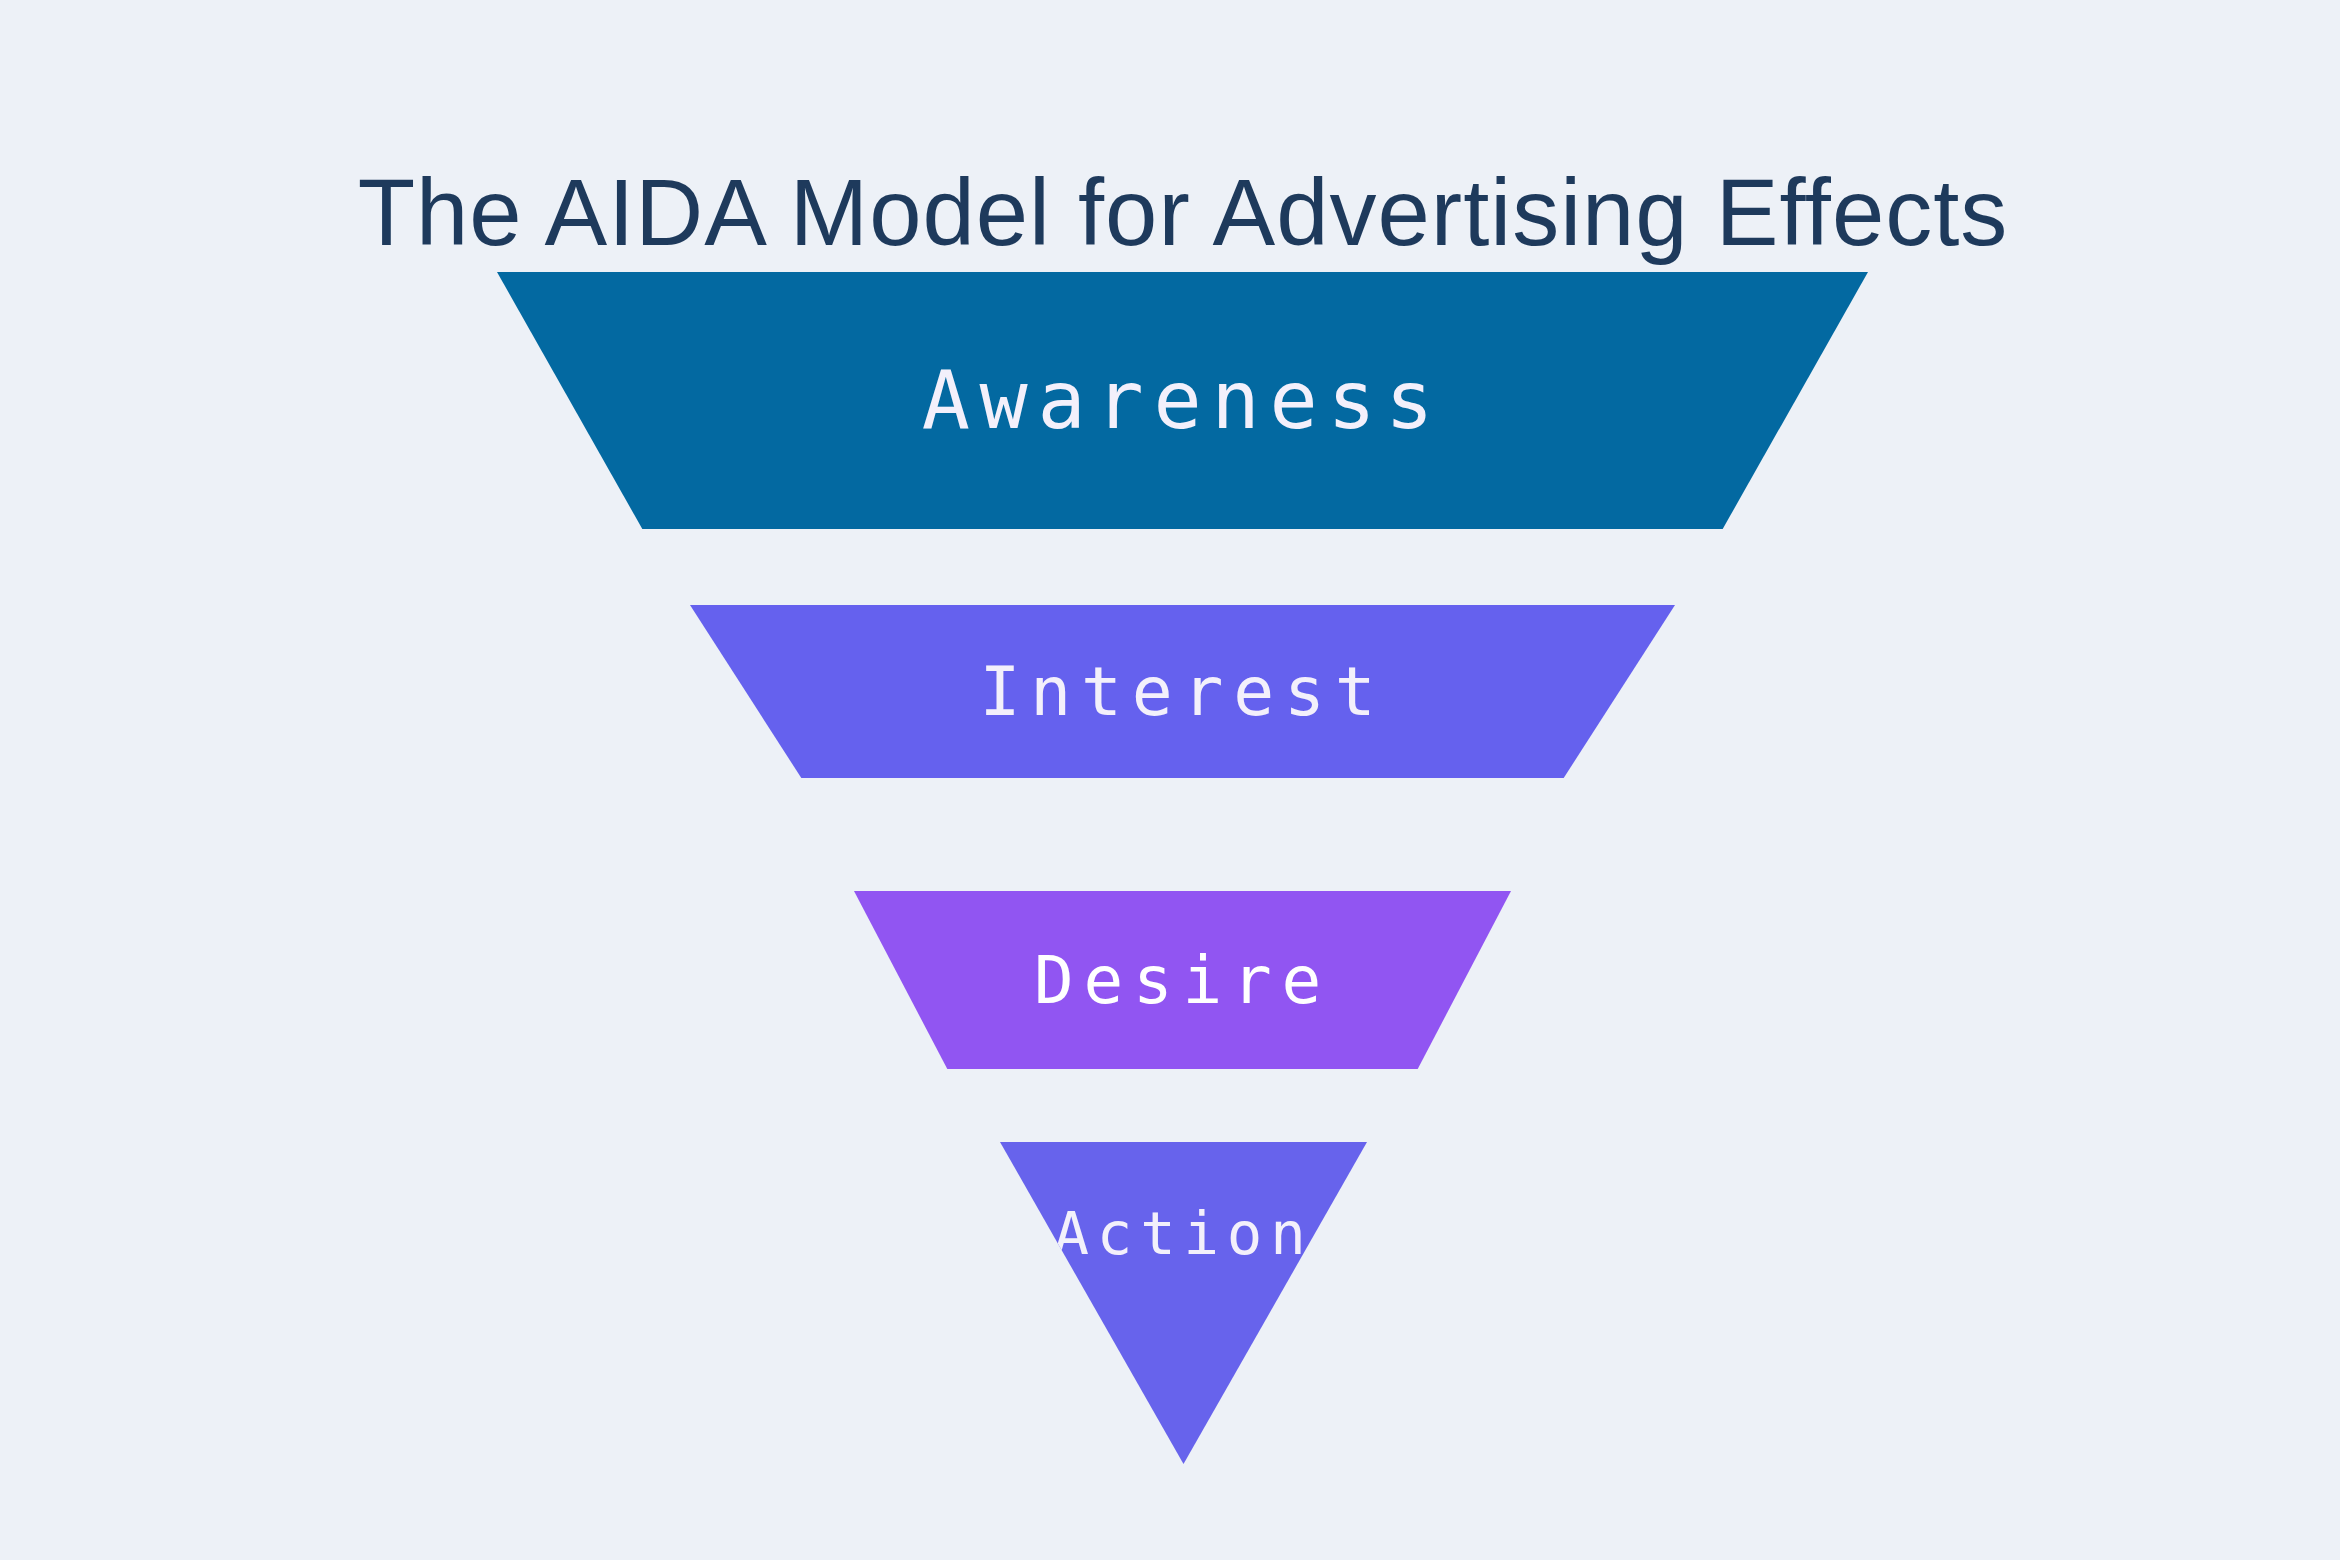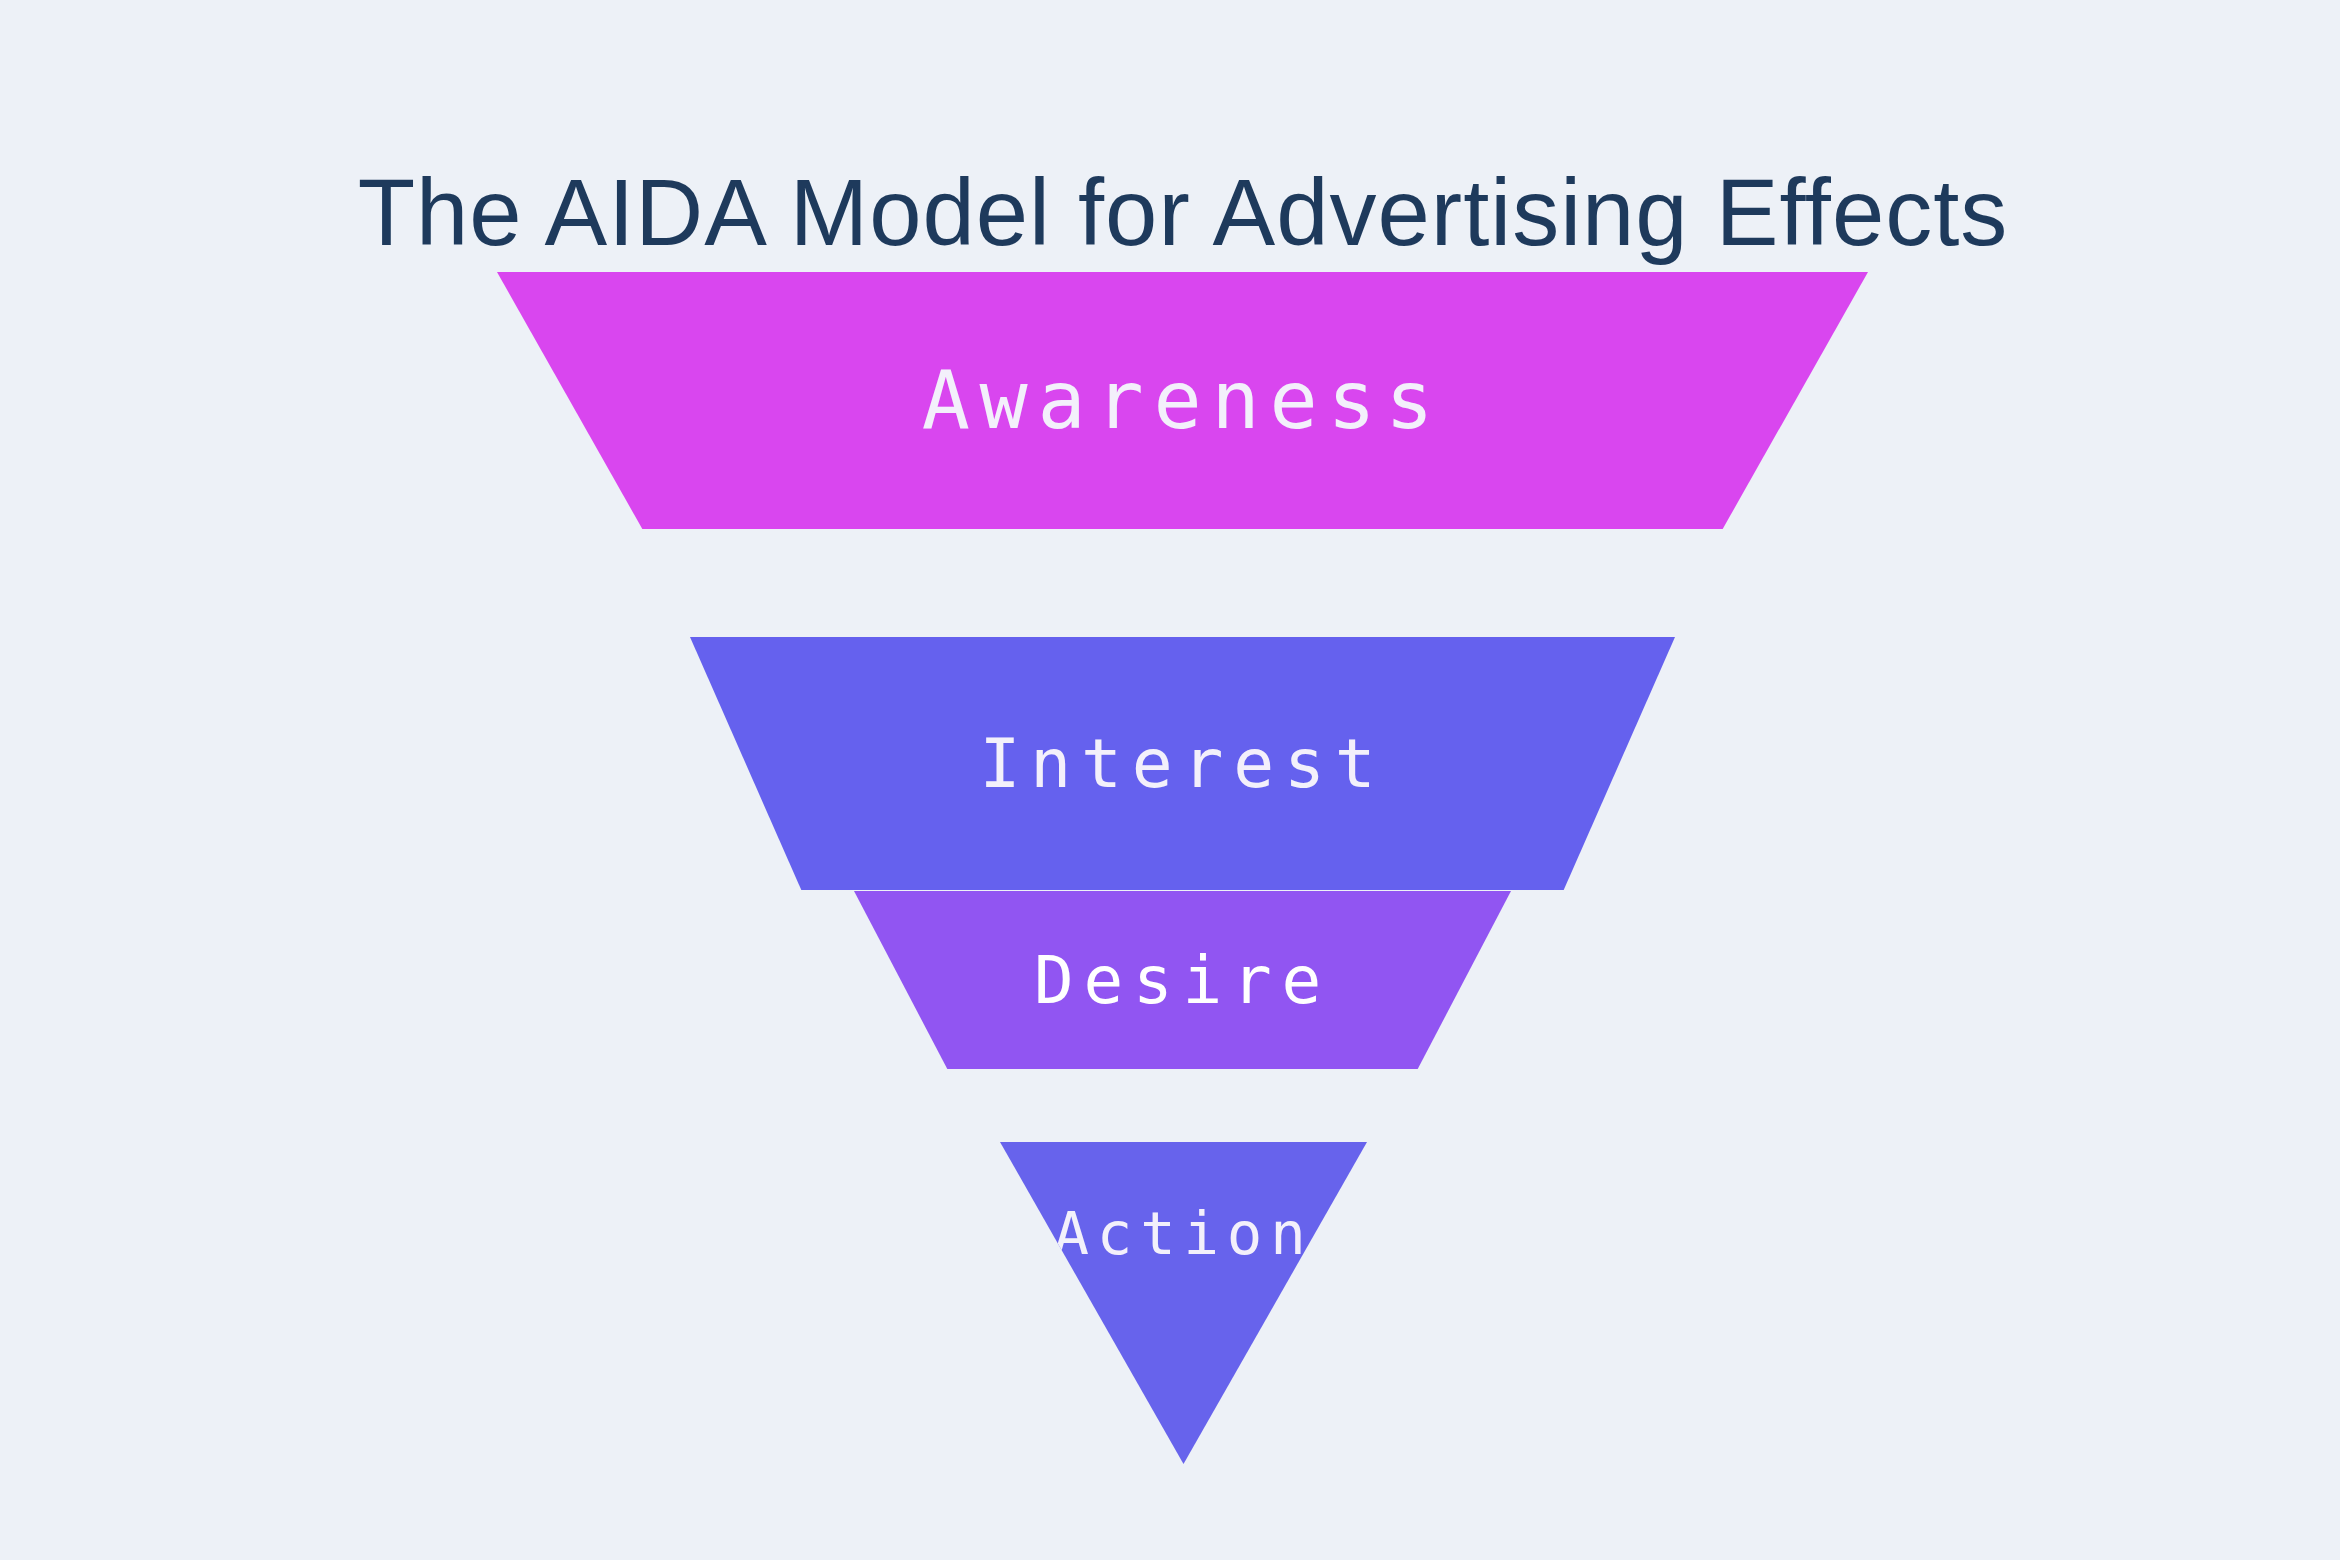--- a/index.html
+++ b/index.html
@@ -49,23 +49,22 @@
     width: 1371px;
     height: 257px;
     clip-path: polygon(0 0, 100% 0, 89.4% 100%, 10.6% 100%);
   }
   .stage-awareness .stage-label { font-size: 80px; }
 
   .stage-interest {
     top: 605px;
     left: calc(50% - 493px);
     width: 985px;
-    height: 253px;
+    height: 173px;
     clip-path: polygon(0 0, 100% 0, 88.7% 100%, 11.3% 100%);
-    margin-top: 32px;
   }
   .stage-interest .stage-label { font-size: 68px; }
 
   .stage-desire {
     top: 891px;
     left: calc(50% - 329px);
     width: 657px;
     height: 178px;
     clip-path: polygon(0 0, 100% 0, 85.8% 100%, 14.2% 100%);
   }
@@ -85,21 +84,21 @@
     letter-spacing: 7.8px;
   }
 </style>
 </head>
 <body>
 
 <div class="canvas" style="background-color: rgb(237, 241, 247); padding-left: 25px;">
 
   <h1 class="page-title" style="color: rgb(30, 58, 92);">The AIDA Model for Advertising Effects</h1>
 
-  <div class="stage stage-awareness" style="background-color: #d946ef;">
+  <div class="stage stage-awareness" style="background-color: #0369a1;">
     <span class="stage-label" style="color: rgb(243, 240, 251);">Awareness</span>
   </div>
 
   <div class="stage stage-interest" style="background-color: rgb(101, 97, 238);">
     <span class="stage-label" style="color: rgb(243, 240, 251);">Interest</span>
   </div>
 
   <div class="stage stage-desire" style="background-color: rgb(145, 85, 242);">
     <span class="stage-label" style="color: #ffffff;">Desire</span>
   </div>

